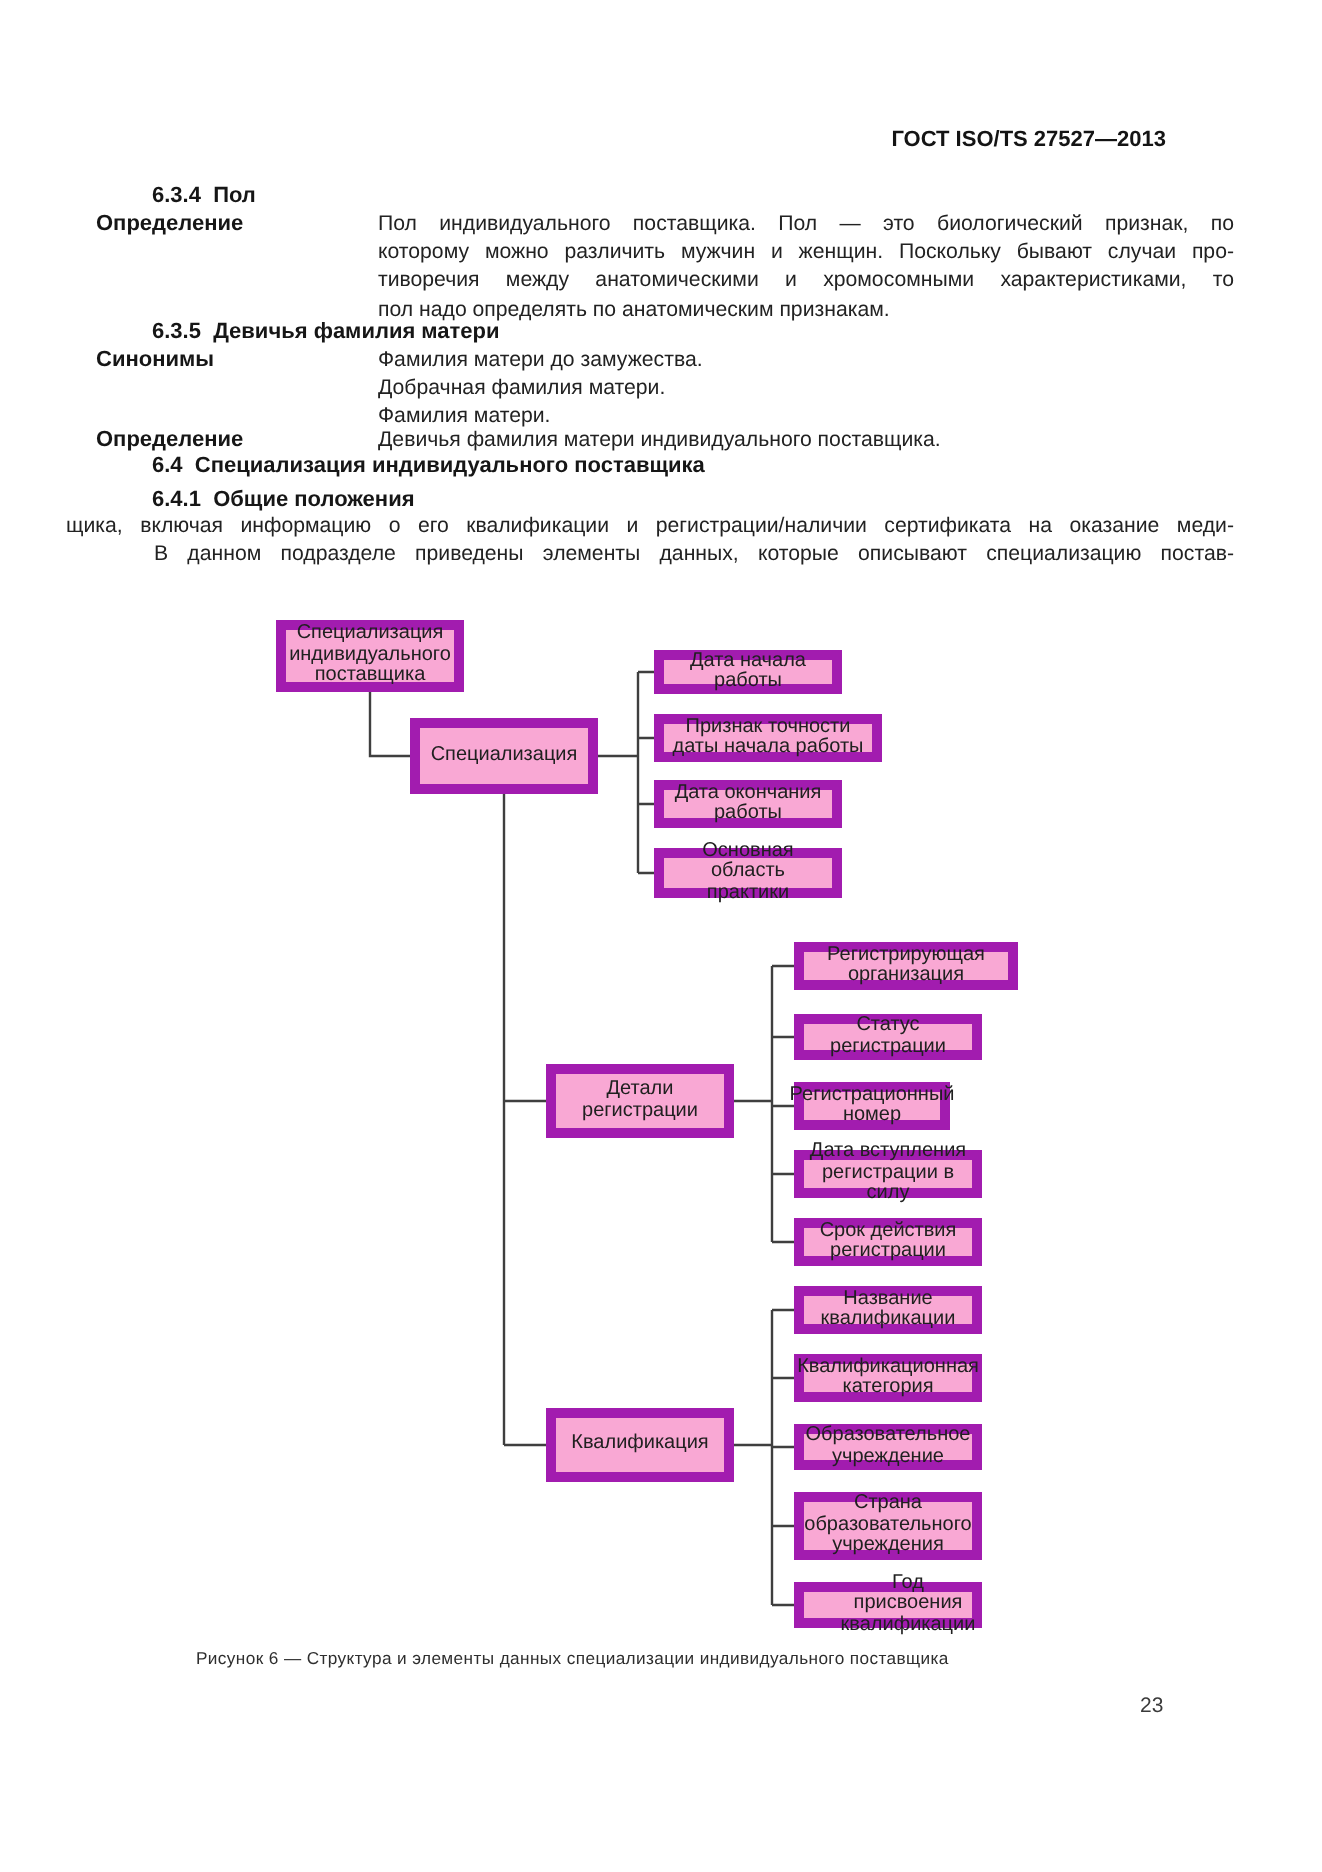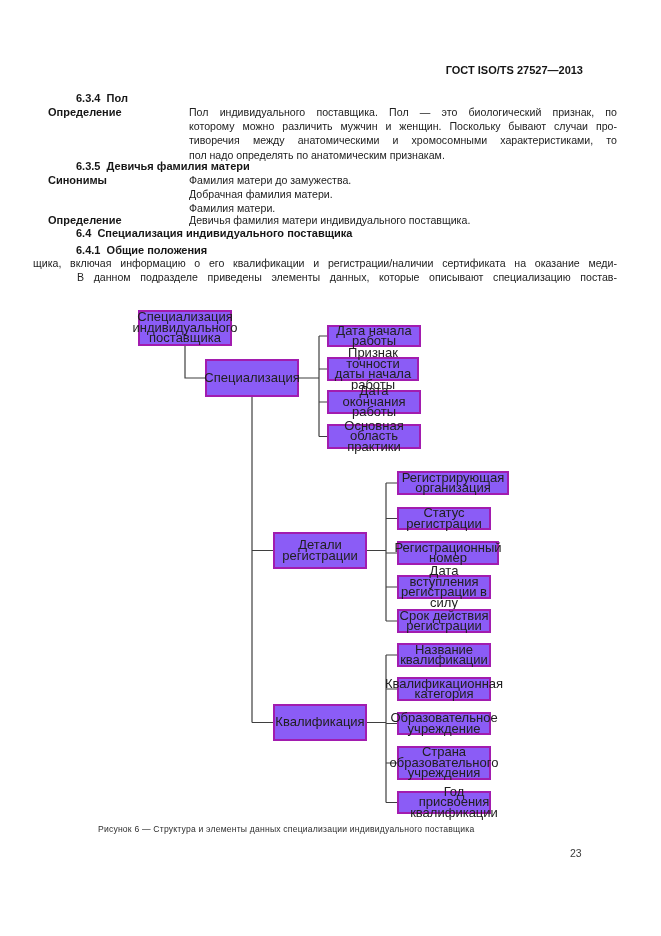--- a/index.html
+++ b/index.html
@@ -7,23 +7,23 @@
     width:661px;height:936px;background:#ffffff;position:relative;overflow:hidden;
     font-family:"Liberation Sans","DejaVu Sans",sans-serif;color:#1c1c1c;
   }
   .abs{position:absolute;}
   .b{font-weight:bold;}
   .heading{font-size:11px;font-weight:bold;white-space:pre;color:#161616;}
   .lbl{font-size:11px;font-weight:bold;color:#161616;}
   .bodytxt{font-size:10.6px;line-height:14.2px;color:#222222;}
   .jline{text-align:justify;text-align-last:justify;}
   .dbox{
-    position:absolute;box-sizing:border-box;border:2px solid #a21caf;background:#8b5cf6;
+    position:absolute;box-sizing:border-box;border:5px solid #a21caf;background:#f9a8d4;
     display:flex;align-items:center;justify-content:center;text-align:center;
-    font-size:13px;line-height:10.5px;color:#202020;white-space:pre-line;
+    font-size:10px;line-height:10.5px;color:#202020;white-space:pre-line;
   }
   .caption{font-size:8.6px;color:#2e2e2e;letter-spacing:0.2px;}
   .pagenum{font-size:10.5px;color:#3a3a3a;}
   svg.connectors{position:absolute;left:0;top:0;}
 </style>
 </head>
 <body>
 
 <div class="abs b" style="top:64px;right:78px;font-size:11px;color:#141414;">ГОСТ ISO/TS 27527—2013</div>
 
@@ -66,33 +66,33 @@
            M386,655 V802.5
            M386,655 H397 M386,689 H397 M386,723.5 H397 M386,763 H397 M386,802.5 H397"></path>
 </svg>
 
 <div class="dbox" style="left:138px;top:310px;width:94px;height:36px;">Специализация
 индивидуального
 поставщика</div>
 <div class="dbox" style="left:205px;top:359px;width:94px;height:38px;">Специализация</div>
 
 <div class="dbox" style="left:327px;top:325px;width:94px;height:22px;">Дата начала работы</div>
-<div class="dbox" style="left:327px;top:357px;width:92px;height:24px;">Признак точности
+<div class="dbox" style="left:327px;top:357px;width:114px;height:24px;">Признак точности
 даты начала работы</div>
 <div class="dbox" style="left:327px;top:390px;width:94px;height:24px;">Дата окончания
 работы</div>
 <div class="dbox" style="left:327px;top:424px;width:94px;height:25px;">Основная область
 практики</div>
 
 <div class="dbox" style="left:273px;top:532px;width:94px;height:37px;">Детали регистрации</div>
 <div class="dbox" style="left:397px;top:471px;width:112px;height:24px;">Регистрирующая
 организация</div>
 <div class="dbox" style="left:397px;top:507px;width:94px;height:23px;">Статус
 регистрации</div>
-<div class="dbox" style="left:397px;top:541px;width:102px;height:24px;">Регистрационный
+<div class="dbox" style="left:397px;top:541px;width:78px;height:24px;">Регистрационный
 номер</div>
 <div class="dbox" style="left:397px;top:575px;width:94px;height:24px;">Дата вступления
 регистрации в силу</div>
 <div class="dbox" style="left:397px;top:609px;width:94px;height:24px;">Срок действия
 регистрации</div>
 
 <div class="dbox" style="left:273px;top:704px;width:94px;height:37px;">Квалификация</div>
 <div class="dbox" style="left:397px;top:643px;width:94px;height:24px;">Название
 квалификации</div>
 <div class="dbox" style="left:397px;top:677px;width:94px;height:24px;">Квалификационная

